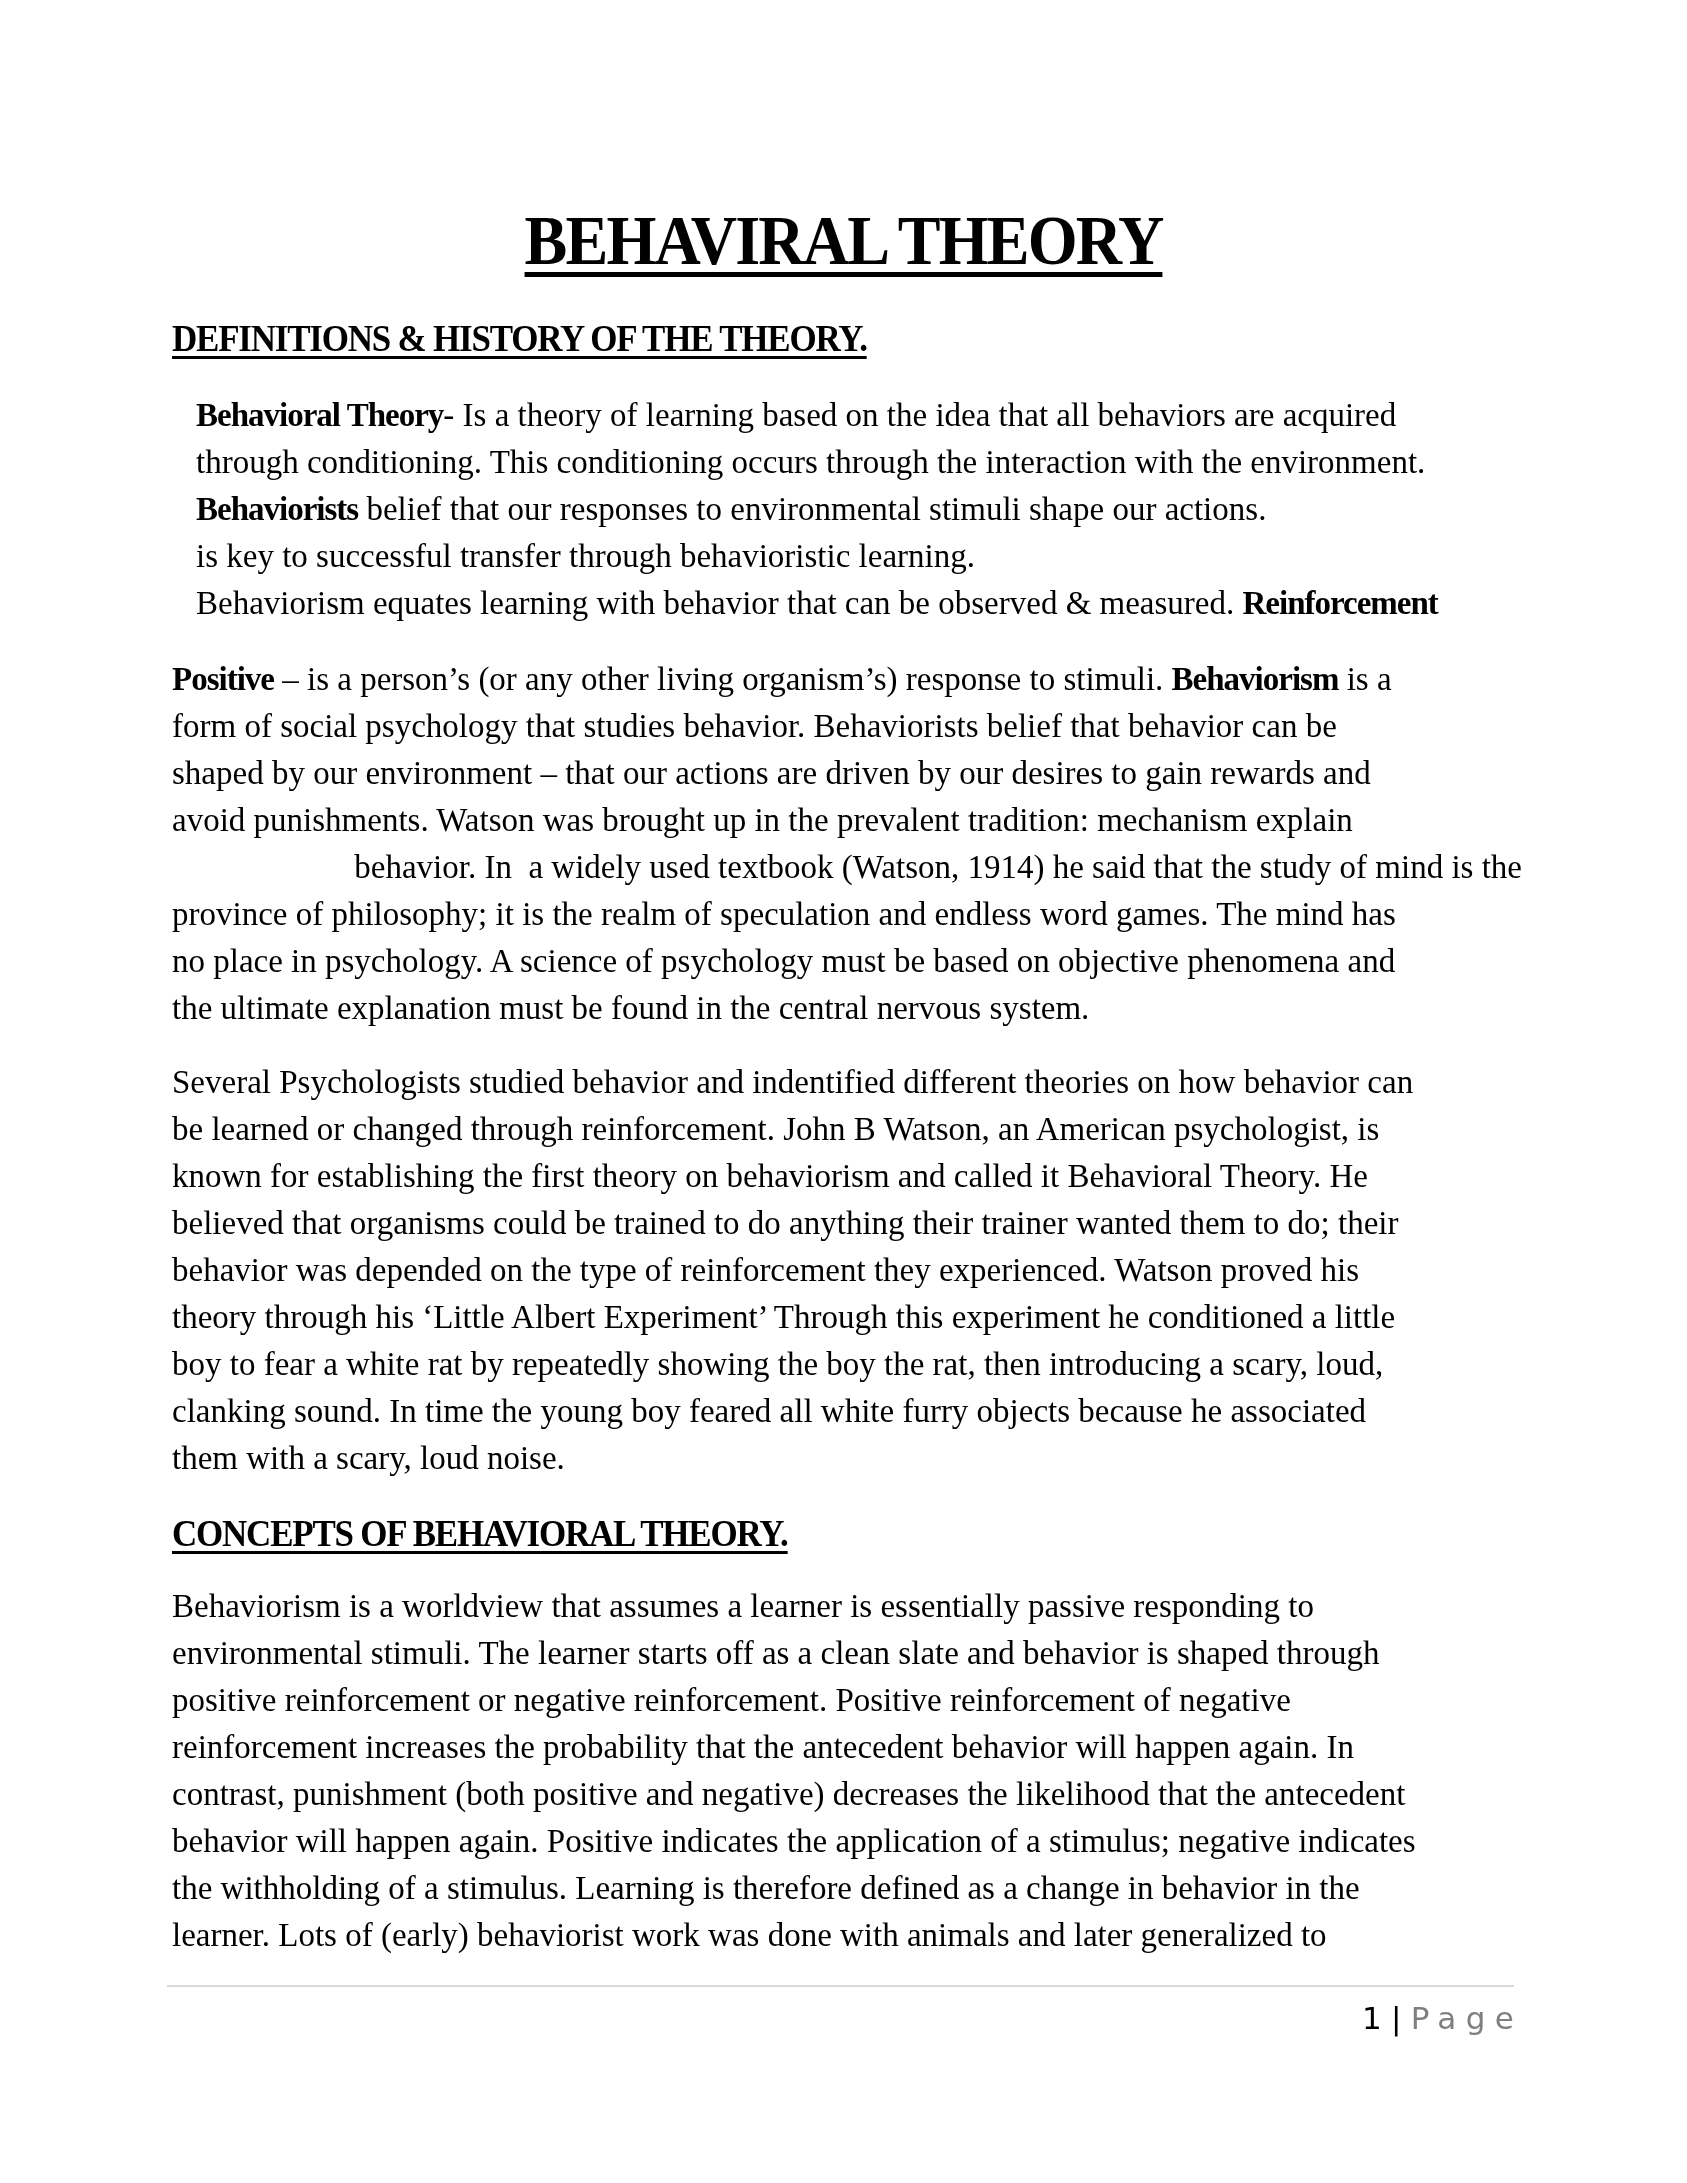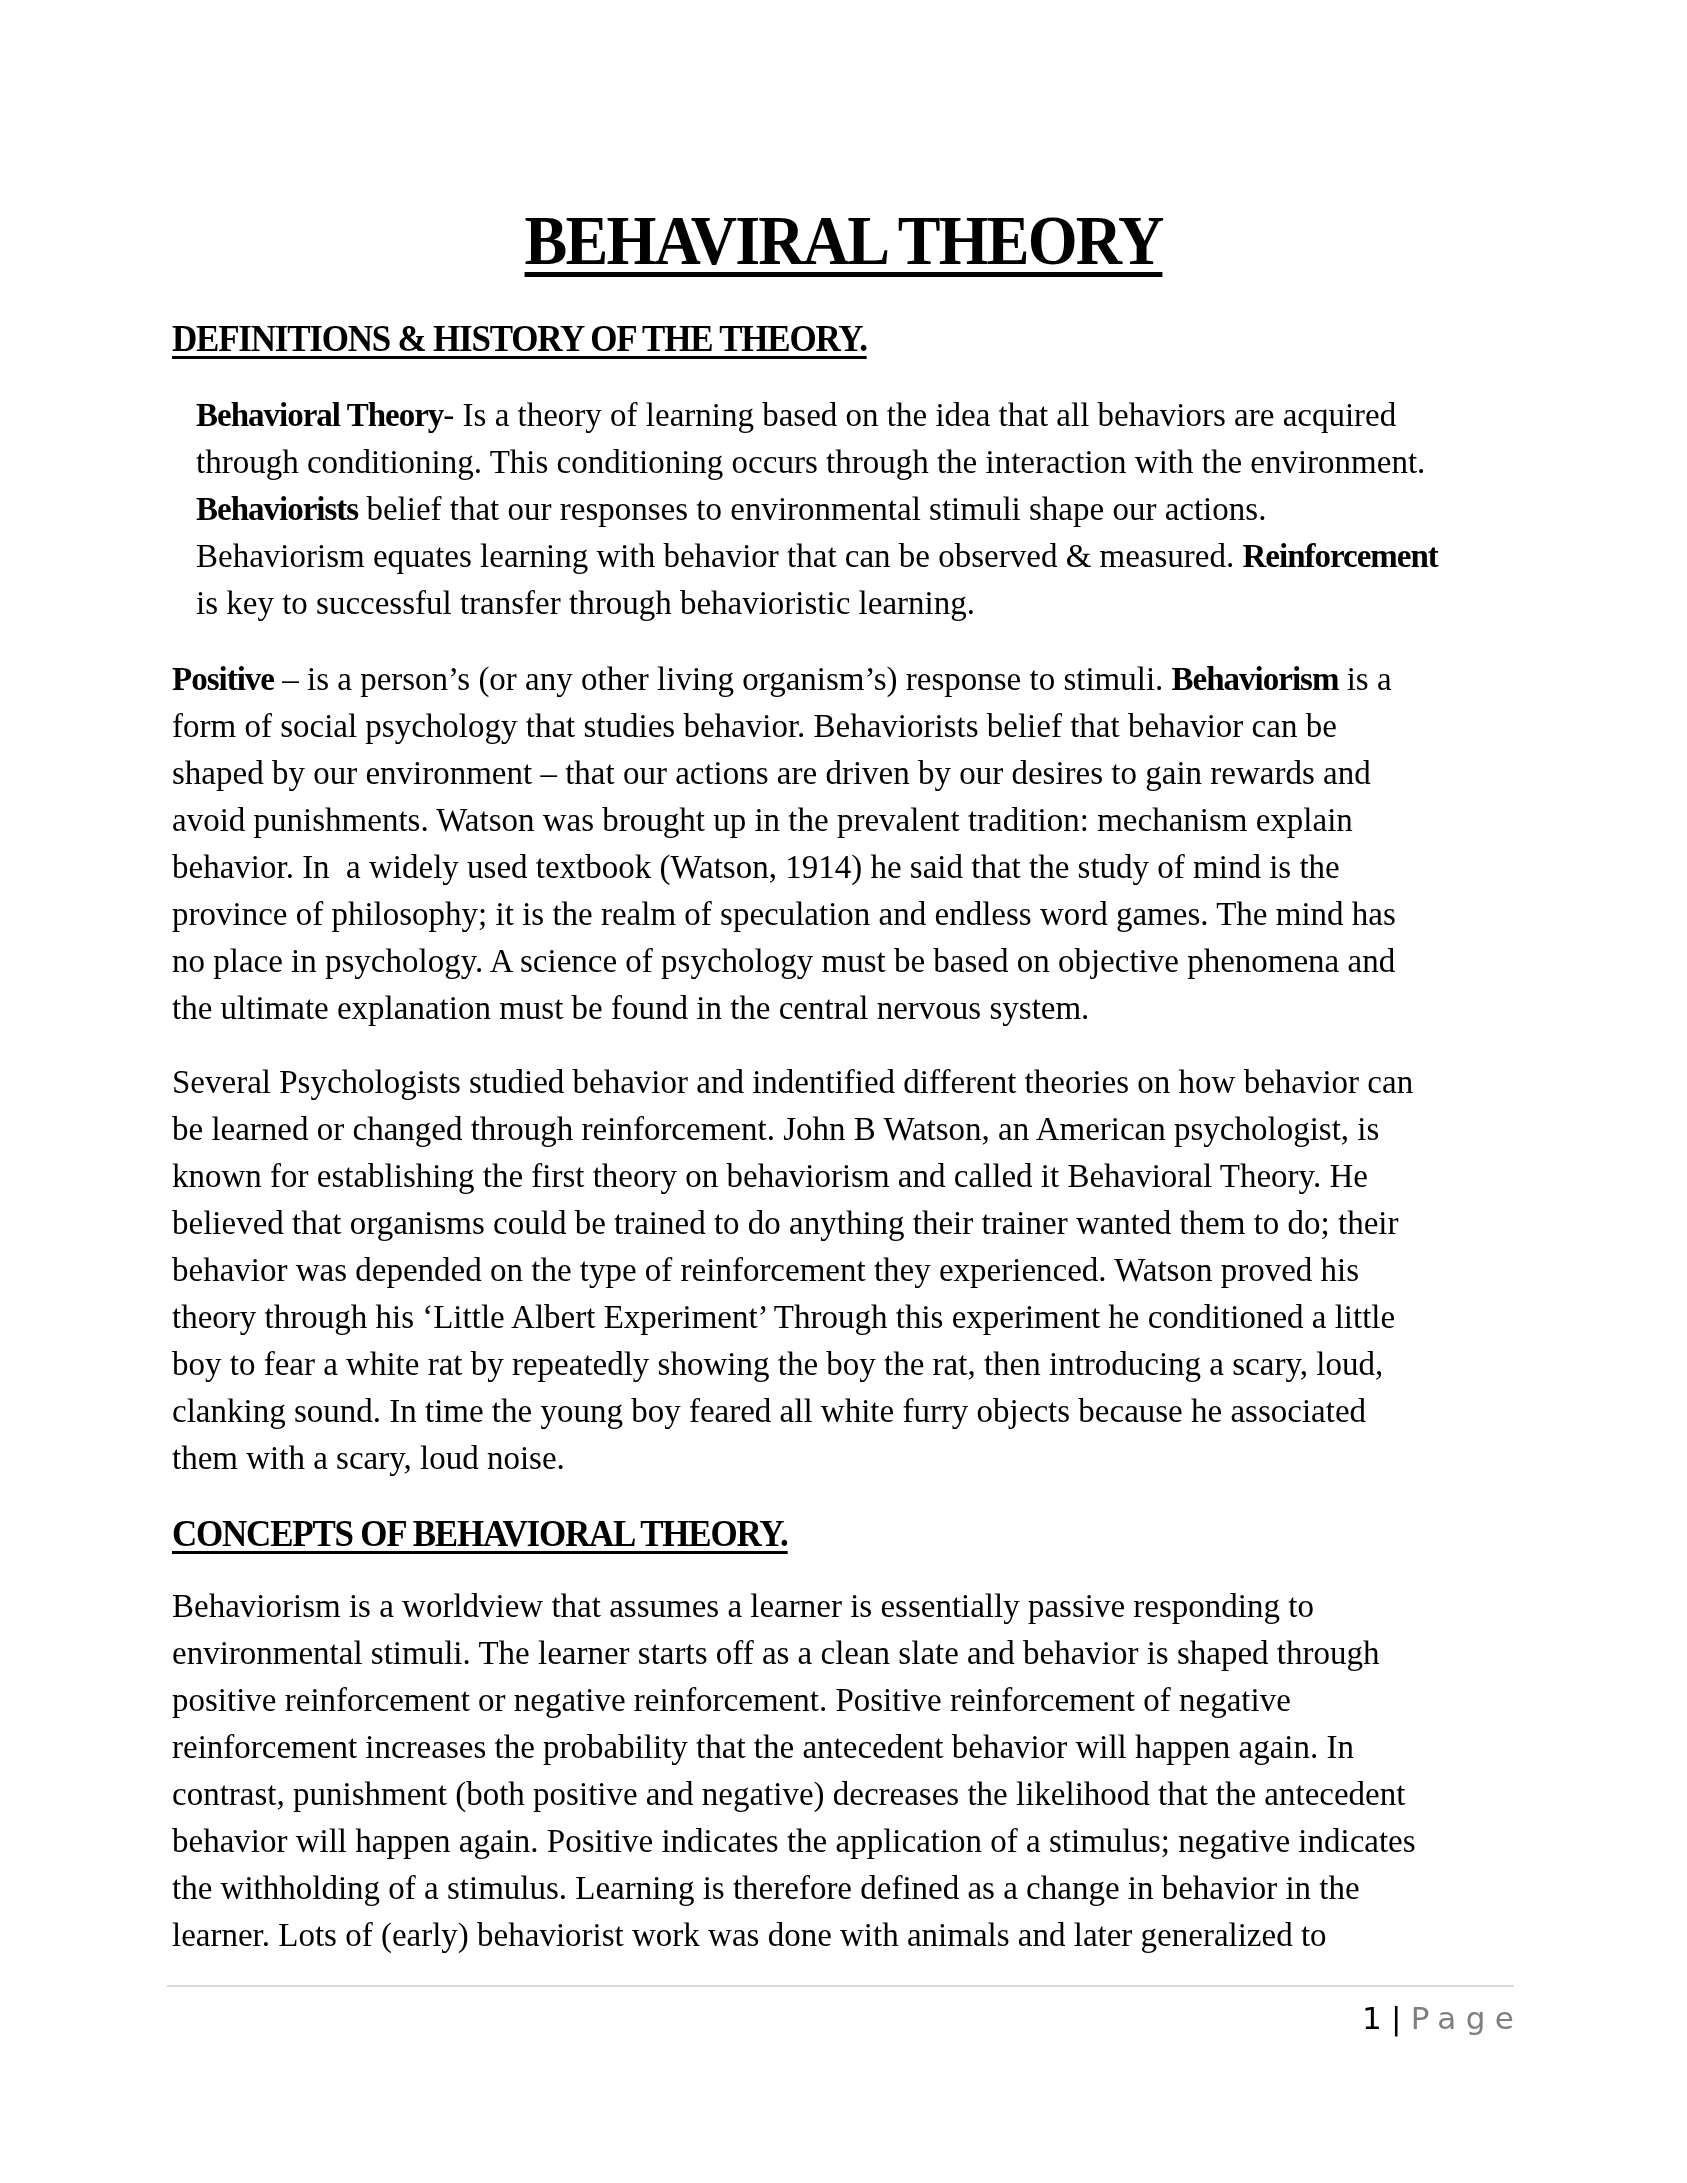--- a/index.html
+++ b/index.html
@@ -56,30 +56,30 @@
 <div class="page">
 
   <div class="title"><span>BEHAVIRAL THEORY</span></div>
 
   <div class="heading h1pos"><span>DEFINITIONS &amp; HISTORY OF THE THEORY.</span></div>
 
   <div class="para p1">
     <span class="line"><span class="b">Behavioral Theory</span><span>- Is a theory of learning based on the idea that all behaviors are acquired</span></span>
     <span class="line"><span>through conditioning. This conditioning occurs through the interaction with the environment.</span></span>
     <span class="line"><span class="b">Behaviorists</span><span> belief that our responses to environmental stimuli shape our actions.</span></span>
+    <span class="line"><span>is key to successful transfer through behavioristic learning.</span></span>
     <span class="line"><span>Behaviorism equates learning with behavior that can be observed &amp; measured. </span><span class="b">Reinforcement</span></span>
-    <span class="line"><span>is key to successful transfer through behavioristic learning.</span></span>
   </div>
 
   <div class="para p2">
     <span class="line"><span class="b">Positive</span><span> – is a person’s (or any other living organism’s) response to stimuli. </span><span class="b">Behaviorism</span><span> is a</span></span>
     <span class="line">form of social psychology that studies behavior. Behaviorists belief that behavior can be</span>
     <span class="line">shaped by our environment – that our actions are driven by our desires to gain rewards and</span>
     <span class="line">avoid punishments. Watson was brought up in the prevalent tradition: mechanism explain</span>
-    <span class="line" style="white-space: pre;">behavior. In  a widely used textbook (Watson, 1914) he said that the study of mind is the</span>
+    <span class="line" style="white-space: pre; text-align: right;">behavior. In  a widely used textbook (Watson, 1914) he said that the study of mind is the</span>
     <span class="line">province of philosophy; it is the realm of speculation and endless word games. The mind has</span>
     <span class="line">no place in psychology. A science of psychology must be based on objective phenomena and</span>
     <span class="line">the ultimate explanation must be found in the central nervous system.</span>
   </div>
 
   <div class="para p3">
     <span class="line">Several Psychologists studied behavior and indentified different theories on how behavior can</span>
     <span class="line">be learned or changed through reinforcement. John B Watson, an American psychologist, is</span>
     <span class="line">known for establishing the first theory on behaviorism and called it Behavioral Theory. He</span>
     <span class="line">believed that organisms could be trained to do anything their trainer wanted them to do; their</span>

